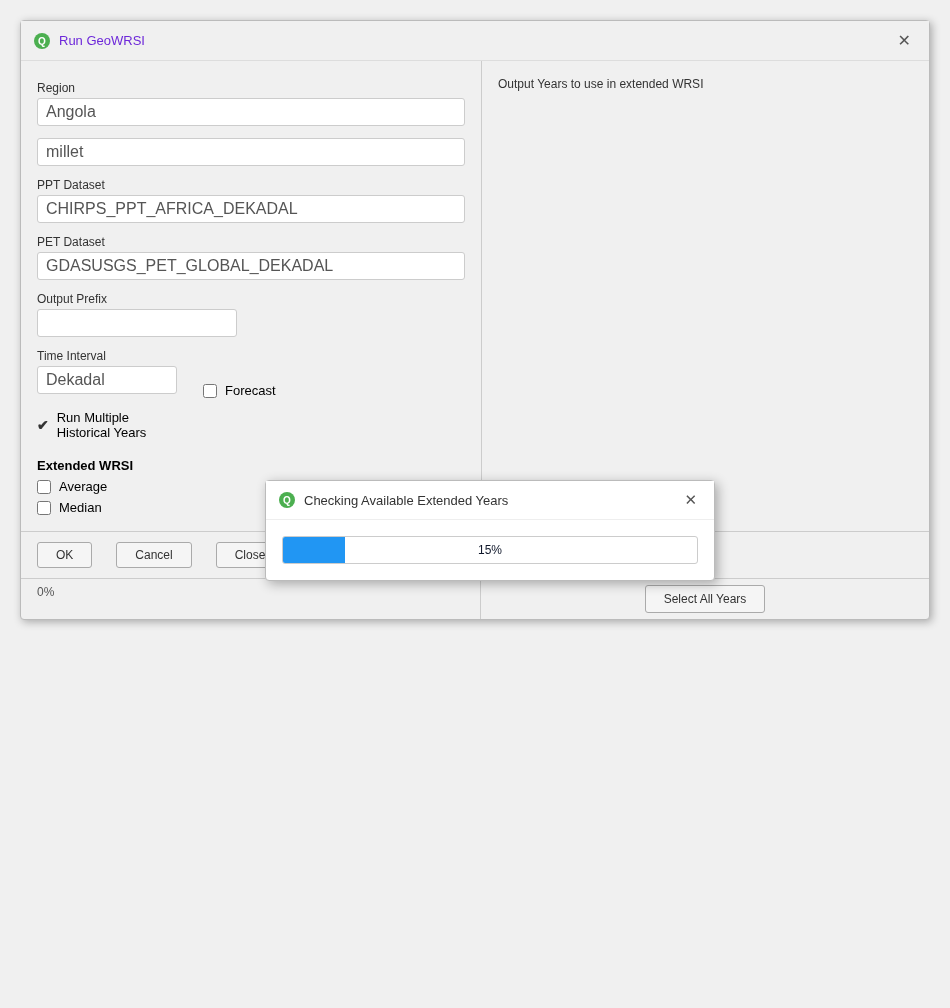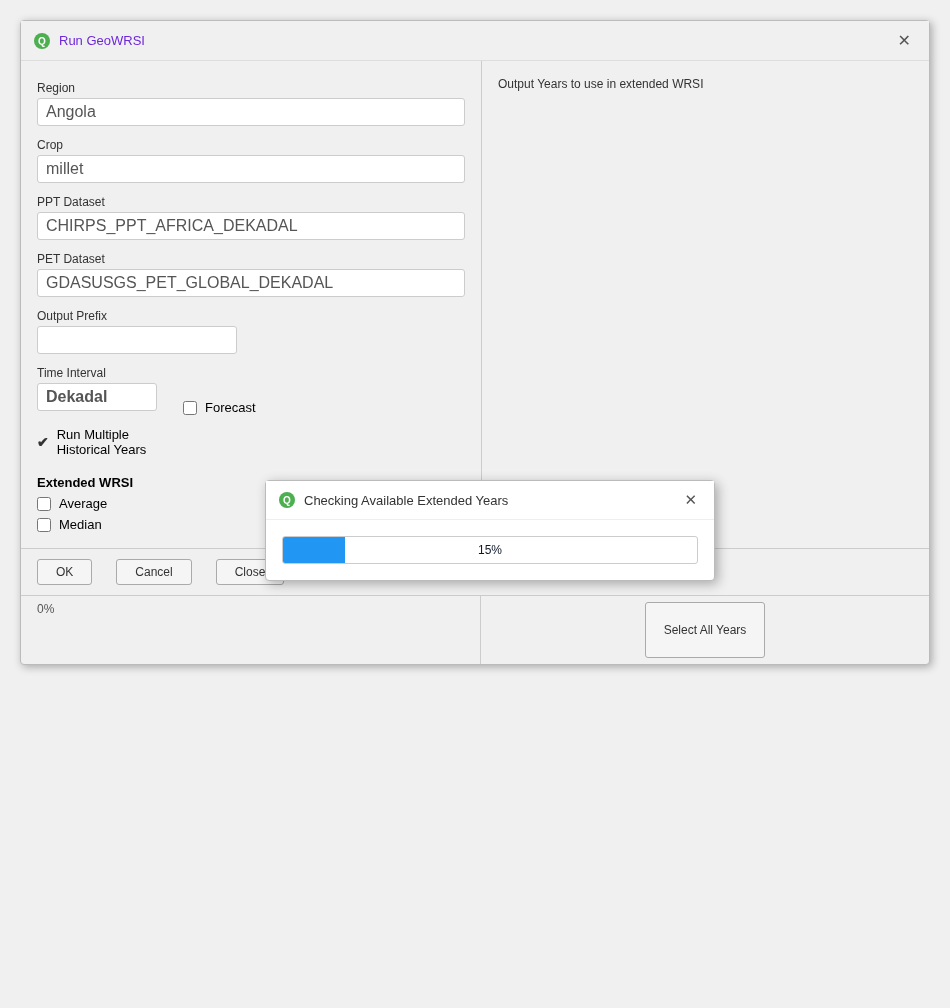--- a/index.html
+++ b/index.html
@@ -104,22 +104,21 @@
     .field-group {
       display: flex;
       flex-direction: column;
     }
 
     .output-prefix-input {
       width: 200px;
     }
 
     .time-interval-input {
-      width: 120px;
-      font-weight: bold;
+      width: 140px;
     }
 
     .checkbox-row {
       display: flex;
       align-items: center;
       gap: 8px;
       margin-top: 6px;
     }
 
     .checkbox-row input[type="checkbox"] {
@@ -182,21 +181,21 @@
       padding: 5px 18px;
       font-size: 12px;
       border: 1px solid #aaa;
       border-radius: 3px;
       background: #f5f5f5;
       cursor: pointer;
       color: #333;
     }
 
     .btn-select-all {
-      padding: 20px 18px;
+      padding: 6px 18px;
       font-size: 12px;
       border: 1px solid #aaa;
       border-radius: 3px;
       background: #f5f5f5;
       cursor: pointer;
       color: #333;
     }
 
     .window-wrapper {
       position: relative;
@@ -319,21 +318,20 @@
     <div class="main-content">
 
       <div class="left-panel">
 
         <div class="field-group section-row">
           <div class="field-label">Region</div>
           <input class="field-input" type="text" value="Angola" style="">
         </div>
 
         <div class="field-group section-row">
-          <div class="field-label">Crop</div>
           <input class="field-input" type="text" value="millet" style="">
         </div>
 
         <div class="field-group section-row">
           <div class="field-label">PPT Dataset</div>
           <input class="field-input" type="text" value="CHIRPS_PPT_AFRICA_DEKADAL" style="">
         </div>
 
         <div class="field-group section-row">
           <div class="field-label">PET Dataset</div>

